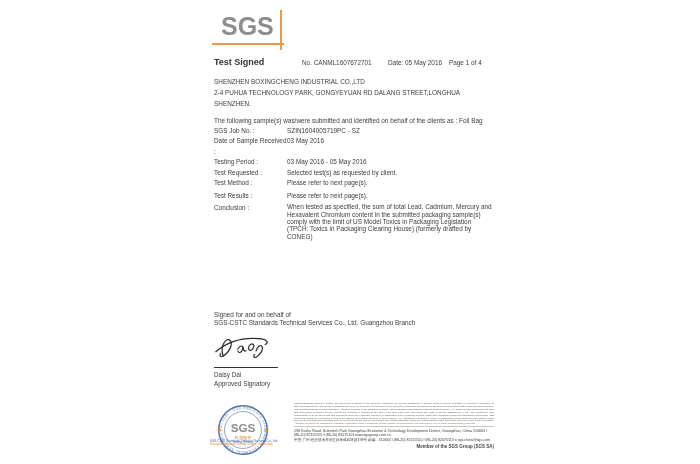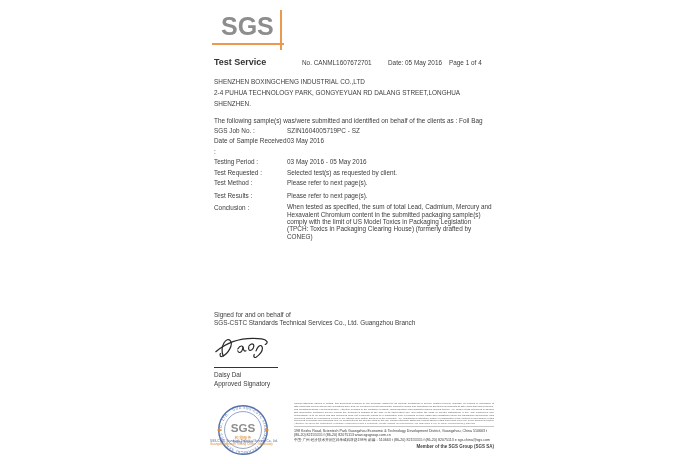--- a/index.html
+++ b/index.html
@@ -64,21 +64,21 @@
 <div class="page">
   <div class="doc">
 
     <div class="logo">
       <div class="logo-text">SGS</div>
       <div class="logo-hline"></div>
       <div class="logo-vline"></div>
     </div>
 
     <div class="title-row">
-      <span class="title">Test Service</span>
+      <span class="title">Test Signed</span>
       <span class="meta no">No. CANML1607672701</span>
       <span class="meta date">Date: 05 May 2016</span>
       <span class="meta page">Page 1 of 4</span>
     </div>
 
     <div class="client">
       <div>SHENZHEN BOXINGCHENG INDUSTRIAL CO.,LTD</div>
       <div>2-4 PUHUA TECHNOLOGY PARK, GONGYEYUAN RD DALANG STREET,LONGHUA SHENZHEN.</div>
     </div>
 

